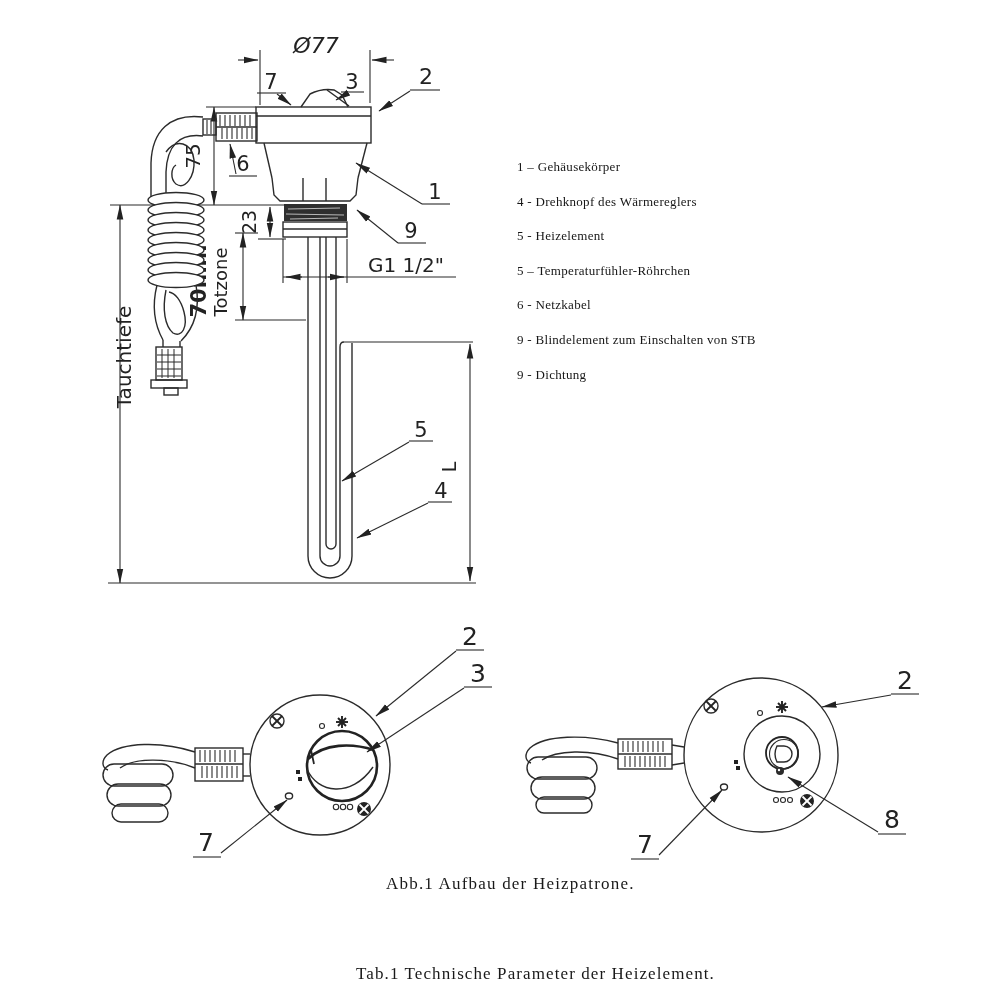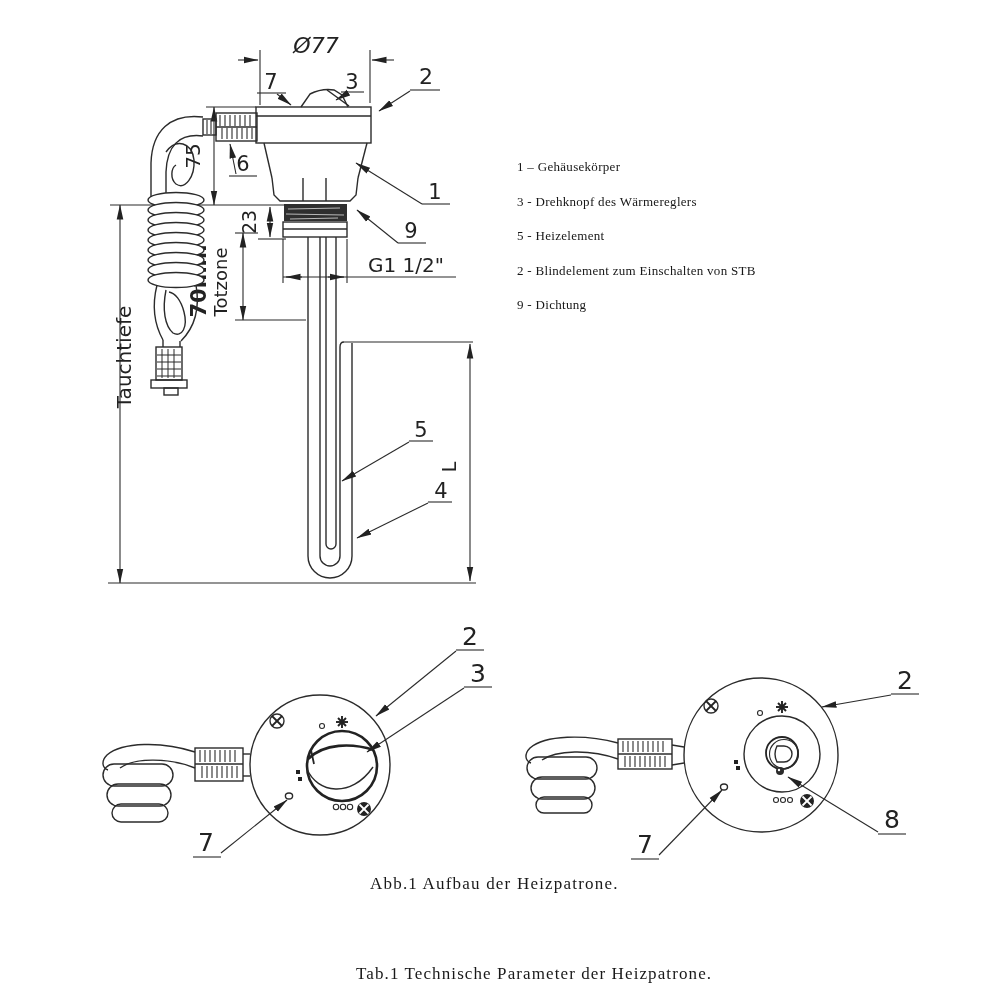--- a/index.html
+++ b/index.html
@@ -9,21 +9,21 @@
   }
   #art{position:absolute;left:0;top:0;}
   svg text{font-family:"DejaVu Sans", sans-serif;fill:#222;}
   .legend{
     position:absolute;left:517px;top:150px;width:400px;
     font-size:13px;line-height:34.6px;letter-spacing:.3px;color:#161616;
   }
   .caption{
     position:absolute;font-size:17px;color:#191919;white-space:nowrap;
   }
-  #cap-fig{left:370px;top:874px;letter-spacing:1.2px;}
+  #cap-fig{left:386px;top:874px;letter-spacing:1.2px;}
   #cap-tab{left:356px;top:964px;letter-spacing:1.1px;}
   .ln{stroke:#2b2b2b;stroke-width:1.4;fill:none;}
   .thin{stroke:#2b2b2b;stroke-width:1.1;fill:none;}
   .bold{stroke:#222;stroke-width:2.6;fill:none;}
   .med{stroke:#242424;stroke-width:1.8;fill:none;}
   .wht{stroke:#fff;stroke-width:1.8;fill:none;}
 </style>
 </head>
 <body>
 
@@ -373,20 +373,22 @@
         <rect class="ln" x="527" y="757" width="70" height="22" rx="11"></rect>
         <rect class="ln" x="531" y="777" width="64" height="22" rx="11"></rect>
         <rect class="ln" x="536" y="797" width="56" height="16" rx="8"></rect>
       </g>
     </g>
   </g>
 </svg>
 
 <div class="legend">
   <div>1 – Gehäusekörper</div>
-  <div>3 - Drehknopf des Wärmereglers</div>
+  <div>4 - Drehknopf des Wärmereglers</div>
   <div>5 - Heizelement</div>
-  <div>2 - Blindelement zum Einschalten von STB</div>
+  <div>5 – Temperaturfühler-Röhrchen</div>
+  <div>6 - Netzkabel</div>
+  <div>9 - Blindelement zum Einschalten von STB</div>
   <div>9 - Dichtung</div>
 </div>
 
 <div id="cap-fig" class="caption">Abb.1 Aufbau der Heizpatrone.</div>
-<div id="cap-tab" class="caption">Tab.1 Technische Parameter der Heizpatrone.</div>
+<div id="cap-tab" class="caption">Tab.1 Technische Parameter der Heizelement.</div>
 
 </body></html>

